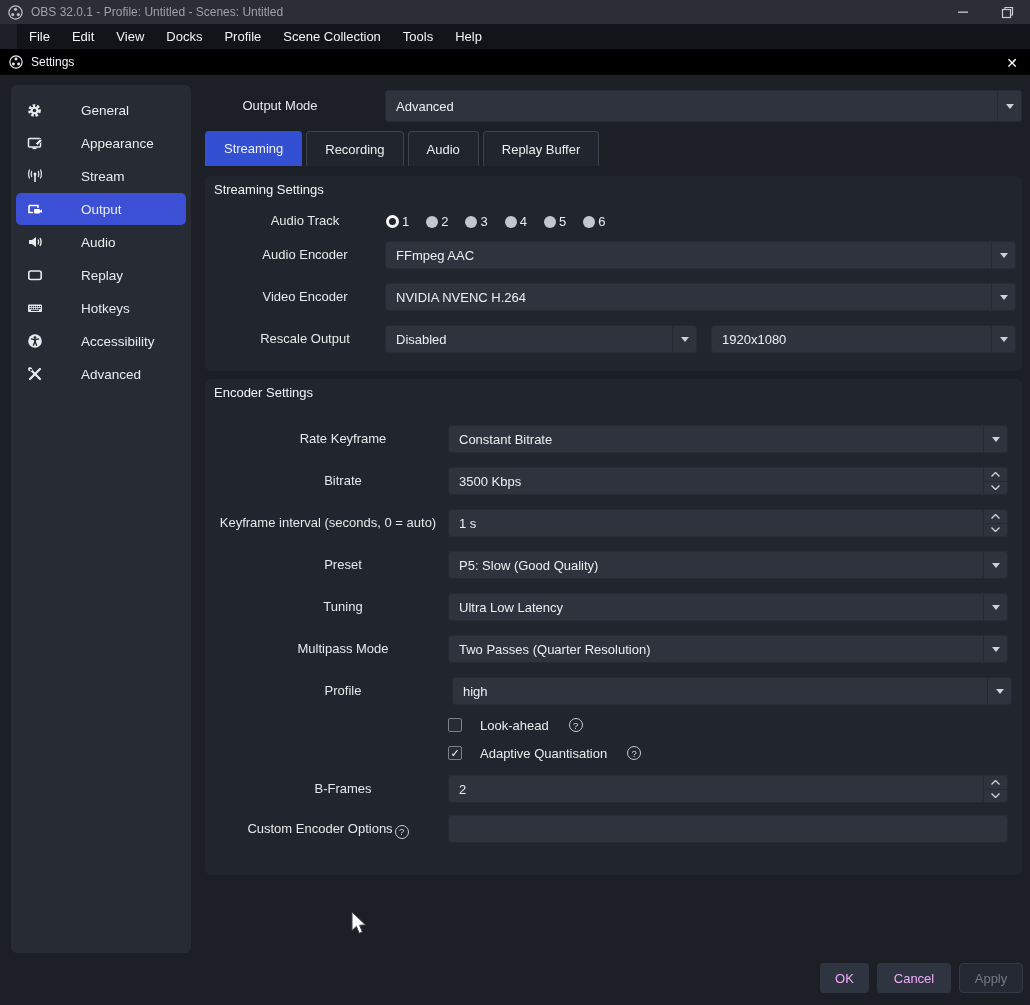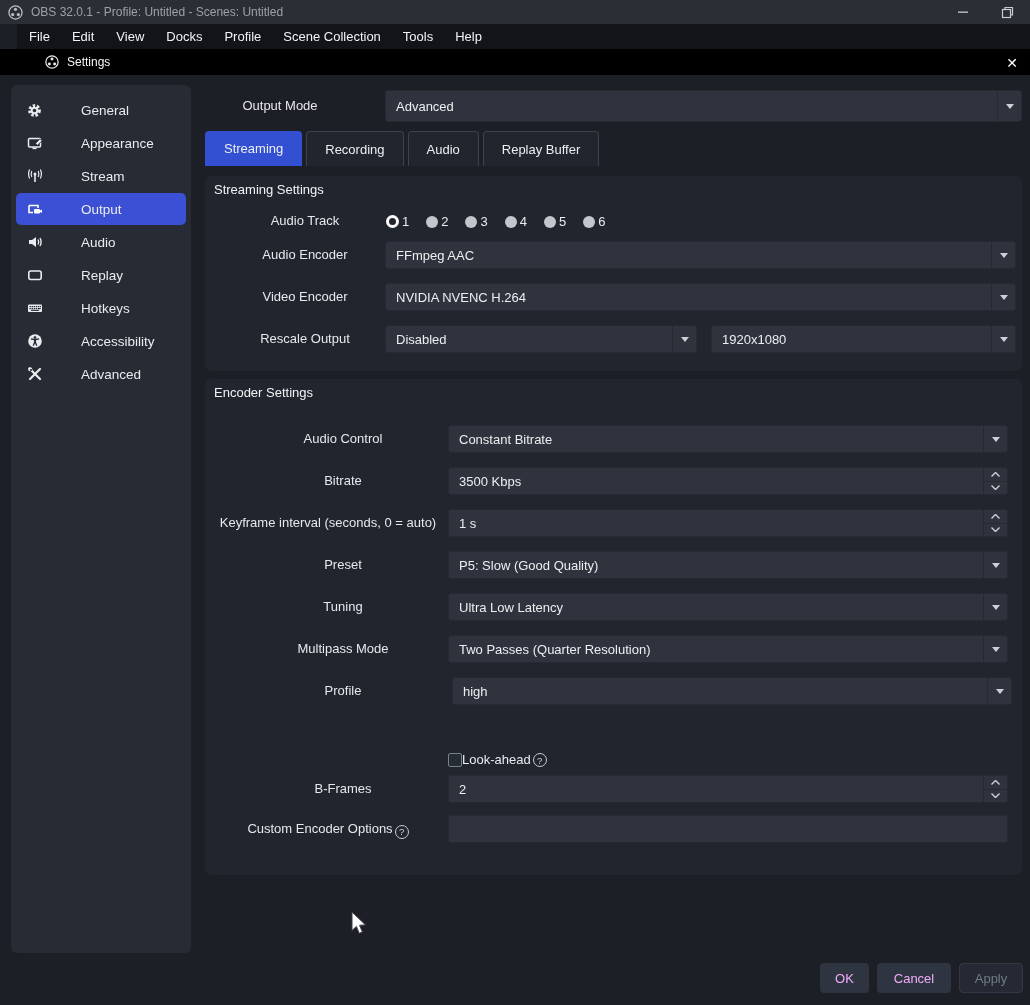--- a/index.html
+++ b/index.html
@@ -13,21 +13,21 @@
   .titlebar { position:absolute; left:0; top:0; width:1030px; height:24px;
     background:#2b2e34; display:flex; align-items:center; }
   .titlebar .logo { margin:0 8px 0 8px; display:flex; }
   .titlebar .title { color:#9da1a8; font-size:12px; }
   .wincontrols { position:absolute; right:0; top:0; height:24px; display:flex; }
   .winbtn { width:45px; height:24px; display:flex; align-items:center; justify-content:center; }
   .menubar { position:absolute; left:17px; top:24px; width:1030px; height:25px;
     background:#131419; display:flex; align-items:center; padding-left:1px; }
   .menu-item { padding:0 11px; color:#f2f3f5; font-size:13px; line-height:25px; }
   .settingsbar { position:absolute; left:0; top:49px; width:1030px; height:26px;
-    background:#000; display:flex; align-items:center;padding-left:36px; }
+    background:#000; display:flex; align-items:center; }
   .settingsbar .logo { margin:0 8px 0 9px; display:flex; }
   .settingsbar .title { color:#f4f5f6; font-size:12px; }
   .settings-close { position:absolute; right:8px; top:53px; width:20px; height:20px;
     display:flex; align-items:center; justify-content:center; color:#fff; font-size:14px; }
   
   .sidebar { position:absolute; left:11px; top:85px; width:180px; height:868px;
     background:#272b34; border-radius:6px; padding-top:8px; }
   .side-item { margin:1px 5px; height:32px; display:flex; align-items:center;
     padding-left:10px; border-radius:5px; color:#e9ebee; font-size:13.5px;gap:28px; }
   .side-item .icon { width:17px; height:17px; margin-right:10px; display:flex;
@@ -55,22 +55,22 @@
   .tab.selected { background:#3350d3; border:none; padding:0 19px; }
   
   .groupbox { position:absolute; left:205px; width:817px; background:#21252d; border-radius:6px; }
   .group-header { position:absolute; left:9px; top:6px; font-weight:normal;
     font-size:13px; color:#f2f3f5; }
   
   .radio-row { position:absolute; display:flex; align-items:center; gap:17px; }
   .radio-opt { display:flex; align-items:center; gap:3px; font-size:13px; color:#e9ebee; }
   .radio { width:12px; height:12px; border-radius:50%; background:#c3c7cd; }
   .radio.checked { background:transparent; border:3px solid #fbfbfc; width:13px; height:13px; }
-  .check-row { position:absolute; display:flex; align-items:flex-end; gap:0;
-    font-size:13px; color:#e9ebee;margin-top:34px; }
+  .check-row { position:absolute; display:flex; align-items:flex-start; gap:18px;
+    font-size:13px; color:#e9ebee; }
   .checkbox { width:14px; height:14px; border:1px solid #7b818c; border-radius:2px;
     background:#272b33; display:flex; align-items:center; justify-content:center;
     color:#fff; font-size:11px; line-height:1; }
   .help { width:14px; height:14px; border:1px solid #c6cad1; border-radius:50%;
     color:#d3d6db; font-size:9.5px; display:inline-flex; align-items:center;
     justify-content:center; margin-left:2px; vertical-align:-2px; }
   
   .footer-btn { position:absolute; top:963px; height:30px; border-radius:4px;
     background:#2f3540; color:#f0abfc; font-size:13px; display:flex;
     align-items:center; justify-content:center; }
@@ -317,21 +317,21 @@
   <span class="val">1920x1080</span>
   <span class="arrowbox">
       <span class="tri-down"></span>
     </span>
 </div>
 
 <div class="groupbox" style="top:379px; height:496px;">
   <div class="group-header">Encoder Settings</div>
 </div>
 
-<div class="label" style="left:243px; top:425px; width:200px;">Audio Control</div>
+<div class="label" style="left:243px; top:425px; width:200px;">Rate Keyframe</div>
 <div class="combo" style="left:448px; top:425px; width:560px;">
   <span class="val">Constant Bitrate</span>
   <span class="arrowbox">
       <span class="tri-down"></span>
     </span>
 </div>
 
 <div class="label" style="left:243px; top:467px; width:200px;">Bitrate</div>
 <div class="spin" style="left:448px; top:467px; width:560px;">
   <span class="val">3500 Kbps</span>

